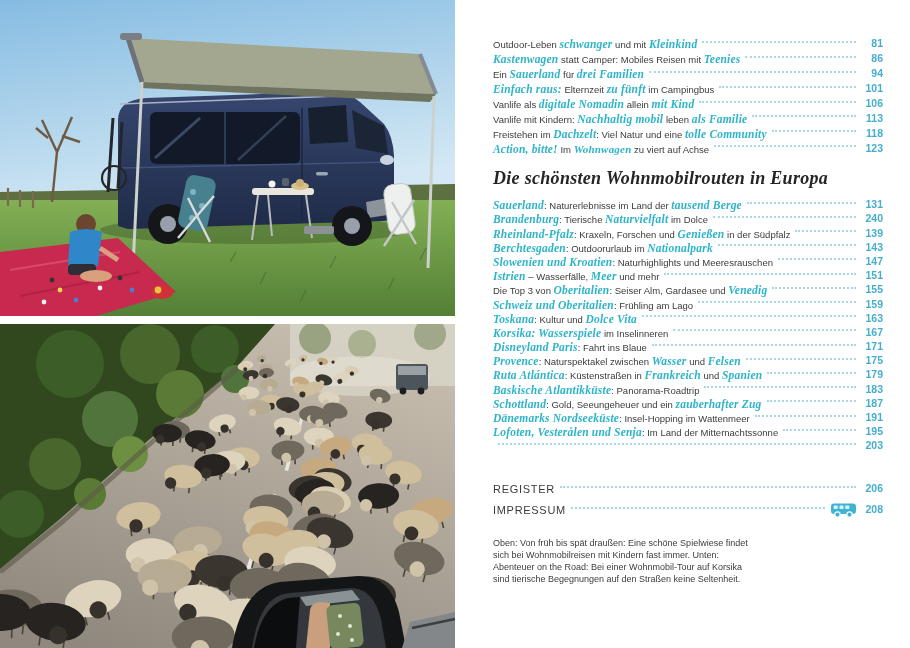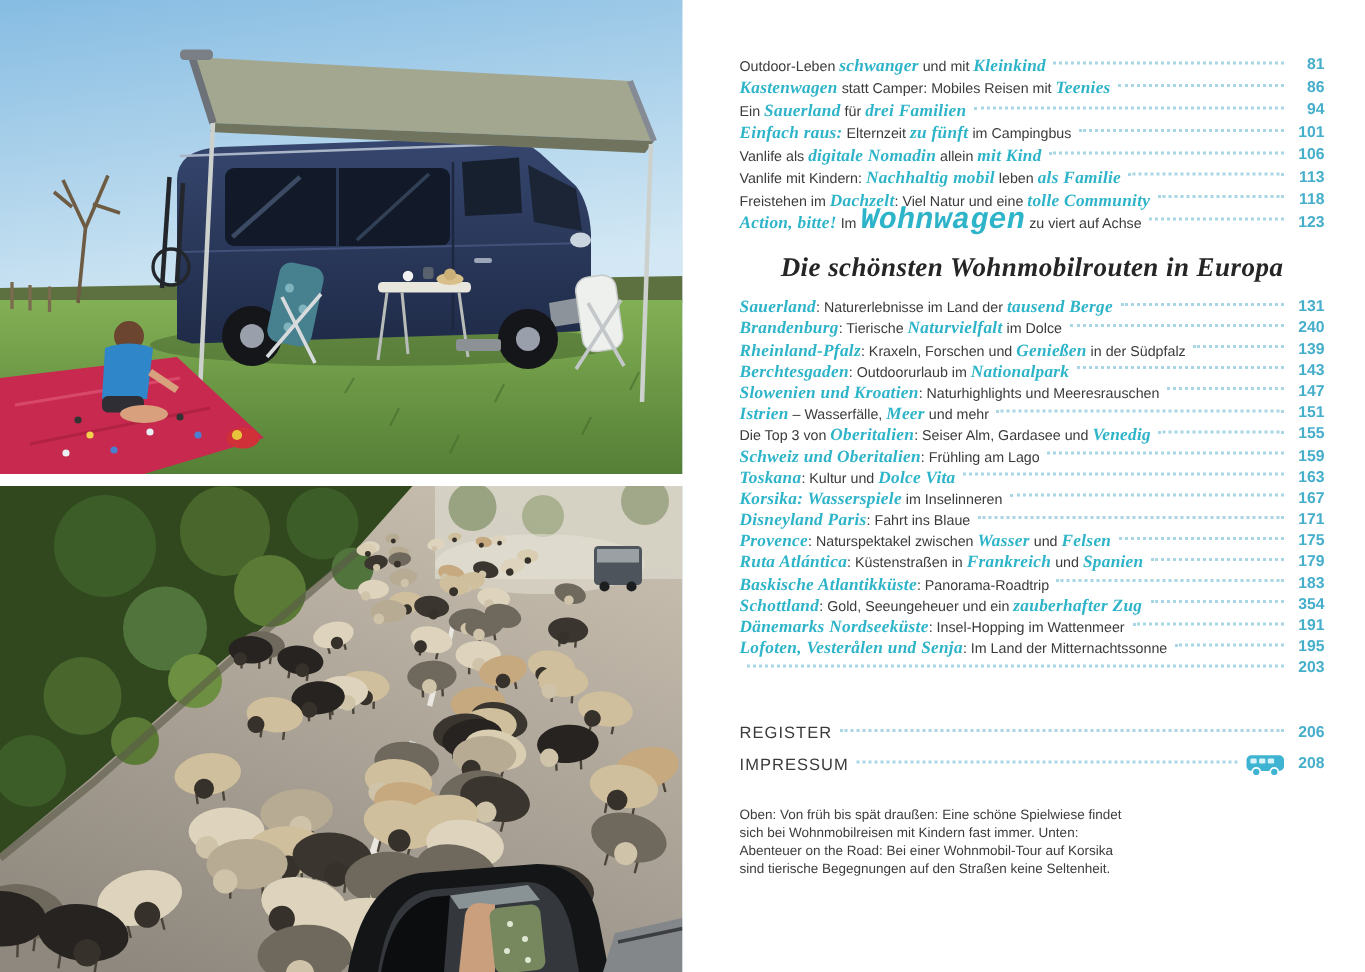--- a/index.html
+++ b/index.html
@@ -10,26 +10,26 @@
   .photo.bottom{top:324px;width:455px;height:324px;}
   .photo svg{display:block;}
 
   .toc{position:absolute;left:493px;top:36px;width:390px;}
   .entry{display:flex;align-items:center;height:14.9px;}
   #part2 .entry{height:14.2px;}
   .seg{white-space:pre;}
   .nrm{font-size:9.5px;color:#3b3b3b;}
   .scr{font-family:"Liberation Serif",serif;font-style:italic;font-weight:700;
        font-size:11.5px;color:#2eb4c9;letter-spacing:.2px;}
-  .scr.lg{font-size:20px;font-family:Liberation Mono, monospace;}
+  .scr.lg{font-size:11px;}
   .leader{flex:1;min-width:10px;border-bottom:2px dotted #a9d6e5;margin:0 3px 3px 5px;}
   .pg{font-size:10.5px;color:#45aecb;min-width:24px;text-align:right;font-weight:700;}
 
   h2.section{font-family:"Liberation Serif",serif;font-style:italic;font-weight:700;
-       font-size:18px;color:#252525;margin:13px 0 8px 0;letter-spacing:.3px;text-align:center;}
+       font-size:18px;color:#252525;margin:13px 0 8px 0;letter-spacing:.3px;}
 
   #backmatter{margin-top:25px;}
   #backmatter .entry{height:21px;}
   #backmatter .nrm{font-size:11px;letter-spacing:.7px;color:#3b3b3b;}
   .bus-wrap{margin:0 2px;transform:translateY(3px);}
 
   .caption{width:258px;margin:17px 0 0 0;font-size:9px;line-height:1.36;color:#3c3c3c;}
 </style>
 </head>
 <body>
@@ -779,21 +779,21 @@
           <span class="pg">179</span>
         </div>
         <div class="entry">
           <span><span class="seg scr">Baskische Atlantikküste</span><span class="seg nrm">: Panorama-Roadtrip</span></span>
           <span class="leader"></span>
           <span class="pg">183</span>
         </div>
         <div class="entry">
           <span><span class="seg scr">Schottland</span><span class="seg nrm">: Gold, Seeungeheuer und ein </span><span class="seg scr">zauberhafter Zug</span></span>
           <span class="leader"></span>
-          <span class="pg">354</span>
+          <span class="pg">187</span>
         </div>
         <div class="entry">
           <span><span class="seg scr">Dänemarks Nordseeküste</span><span class="seg nrm">: Insel-Hopping im Wattenmeer</span></span>
           <span class="leader"></span>
           <span class="pg">191</span>
         </div>
         <div class="entry">
           <span><span class="seg scr">Lofoten, Vesterålen und Senja</span><span class="seg nrm">: Im Land der Mitternachtssonne</span></span>
           <span class="leader"></span>
           <span class="pg">195</span>

